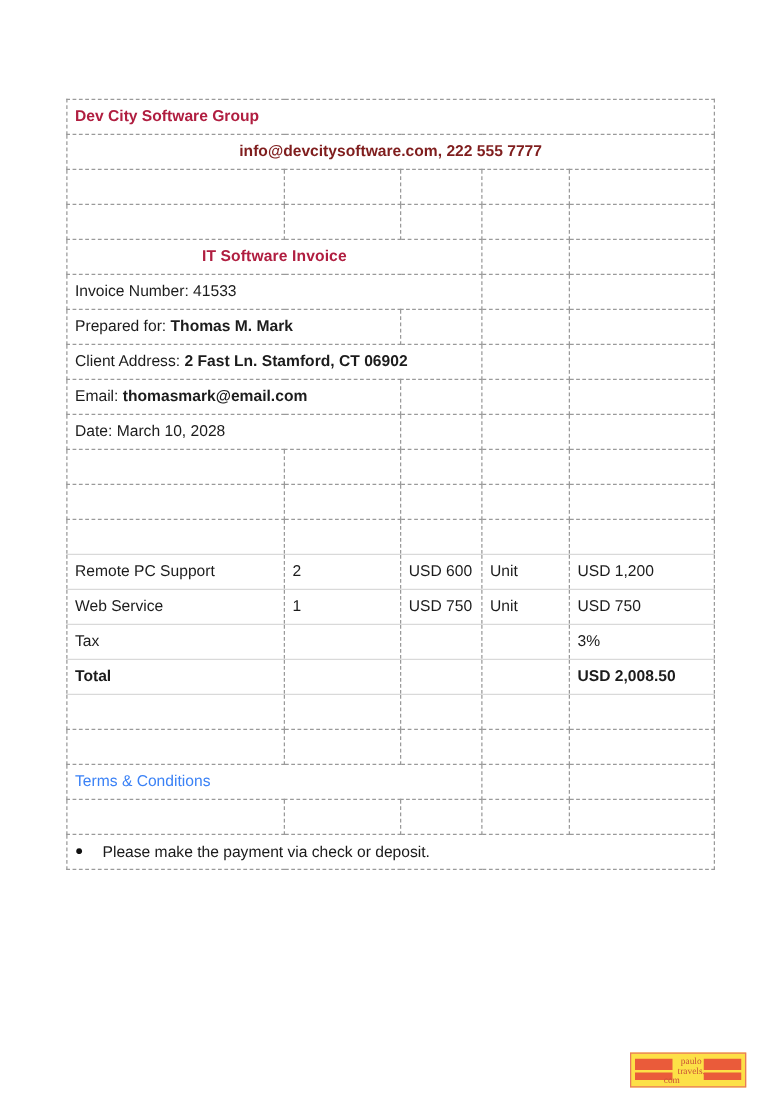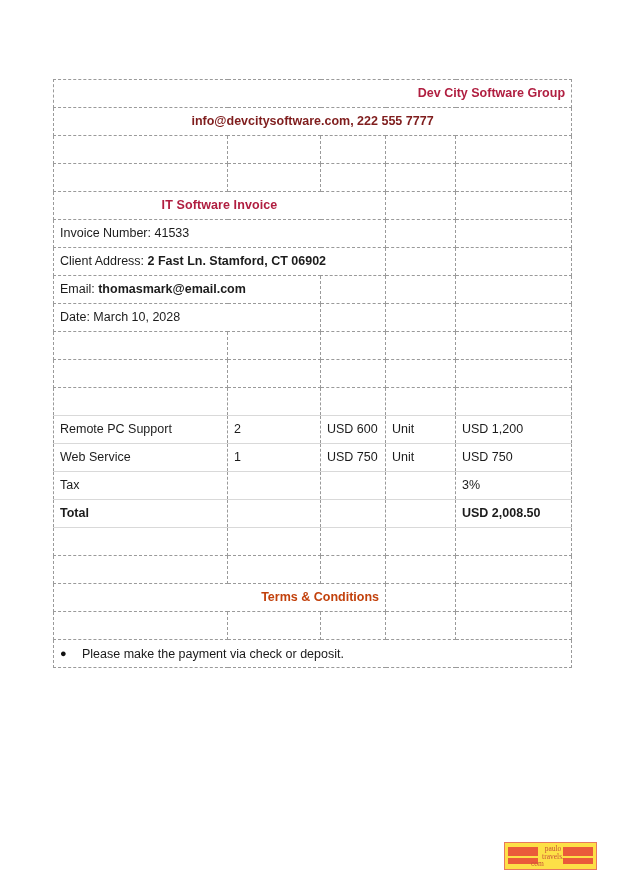--- a/index.html
+++ b/index.html
@@ -43,44 +43,43 @@
   
   col.c1 { width: 174px; }
   col.c2 { width: 93px; }
   col.c3 { width: 65px; }
   col.c4 { width: 70px; }
   col.c5 { width: 116px; }
 
   .r-tall { height: 28px; }
 
   .company-name {
-    text-align: right;
+    text-align: left;
     color: #b01e40;
     font-weight: bold;
     font-size: 13.5px;
   }
   .company-contact {
     text-align: center;
     color: #7f1d1d;
     font-weight: bold;
     font-size: 11.5px;
   }
 
   .doc-title {
     color: #b01e40;
     font-weight: bold;
     font-size: 15.5px;
     letter-spacing: .1px;
     text-align: center;
   }
   .section-title {
-    color: #c2410c;
-    font-weight: bold;
+    color: #3b82f6;
+    font-weight: normal;
     font-size: 14px;
-    text-align: right;
   }
 
   .info-line {
     font-size: 13.5px;
     color: #1c1c1c;
   }
   .info-line b { font-weight: bold; }
 
   .thead td {
     background: #11b6d4;
@@ -197,20 +196,26 @@
         <td></td>
         <td></td>
       </tr>
 
       <tr>
         <td colspan="3" class="info-line">Invoice Number: 41533</td>
         <td></td>
         <td></td>
       </tr>
 
+      <tr>
+        <td colspan="2" class="info-line"><span>Prepared for: </span><b>Thomas M. Mark</b></td>
+        <td></td>
+        <td></td>
+        <td></td>
+      </tr>
 
       <tr>
         <td colspan="3" class="info-line"><span>Client Address: </span><b> 2 Fast Ln. Stamford, CT 06902</b></td>
         <td></td>
         <td></td>
       </tr>
 
       <tr>
         <td colspan="2" class="info-line"><span>Email: </span><b>thomasmark@email.com</b></td>
         <td></td>

